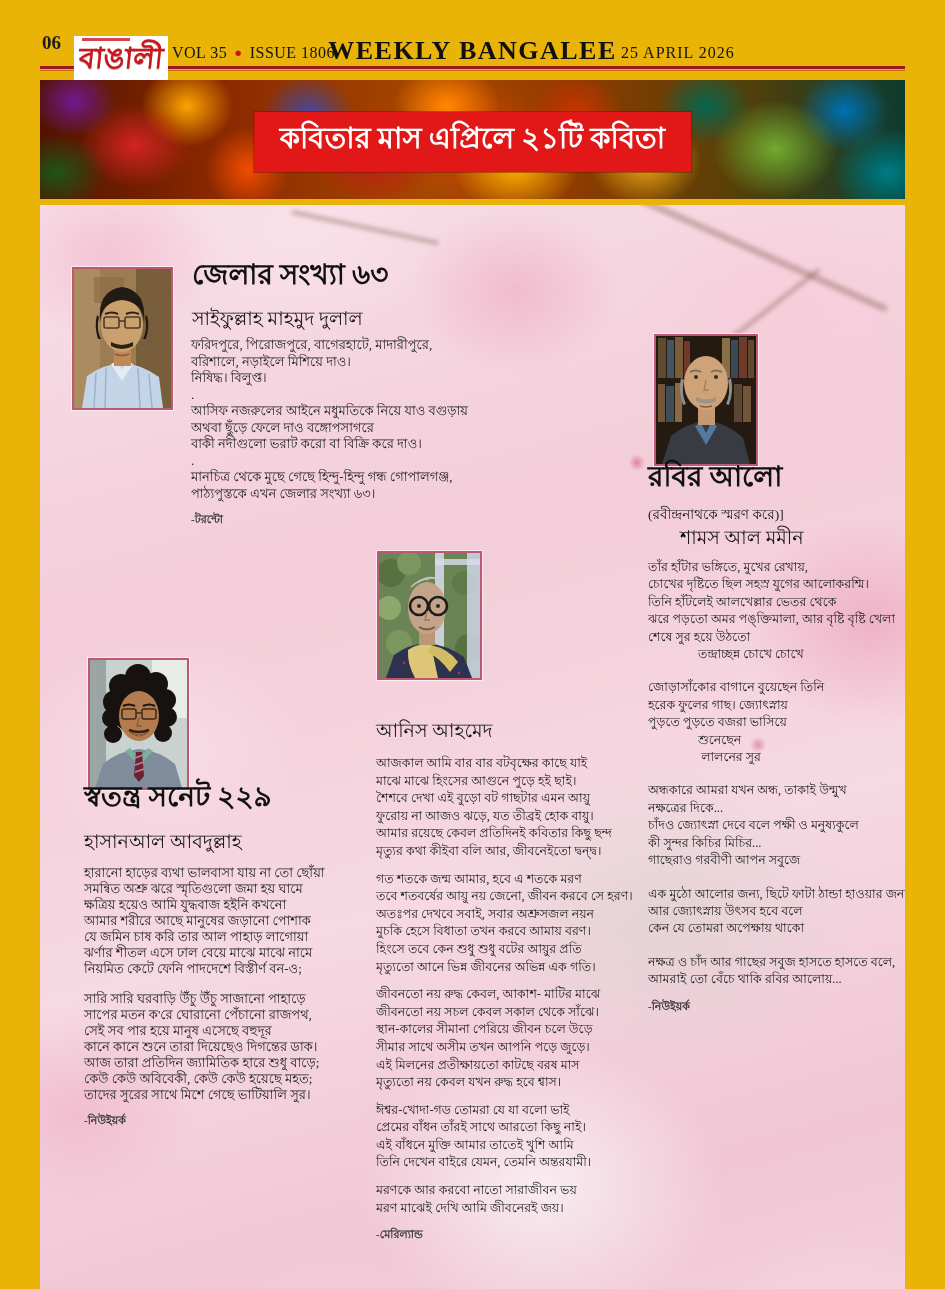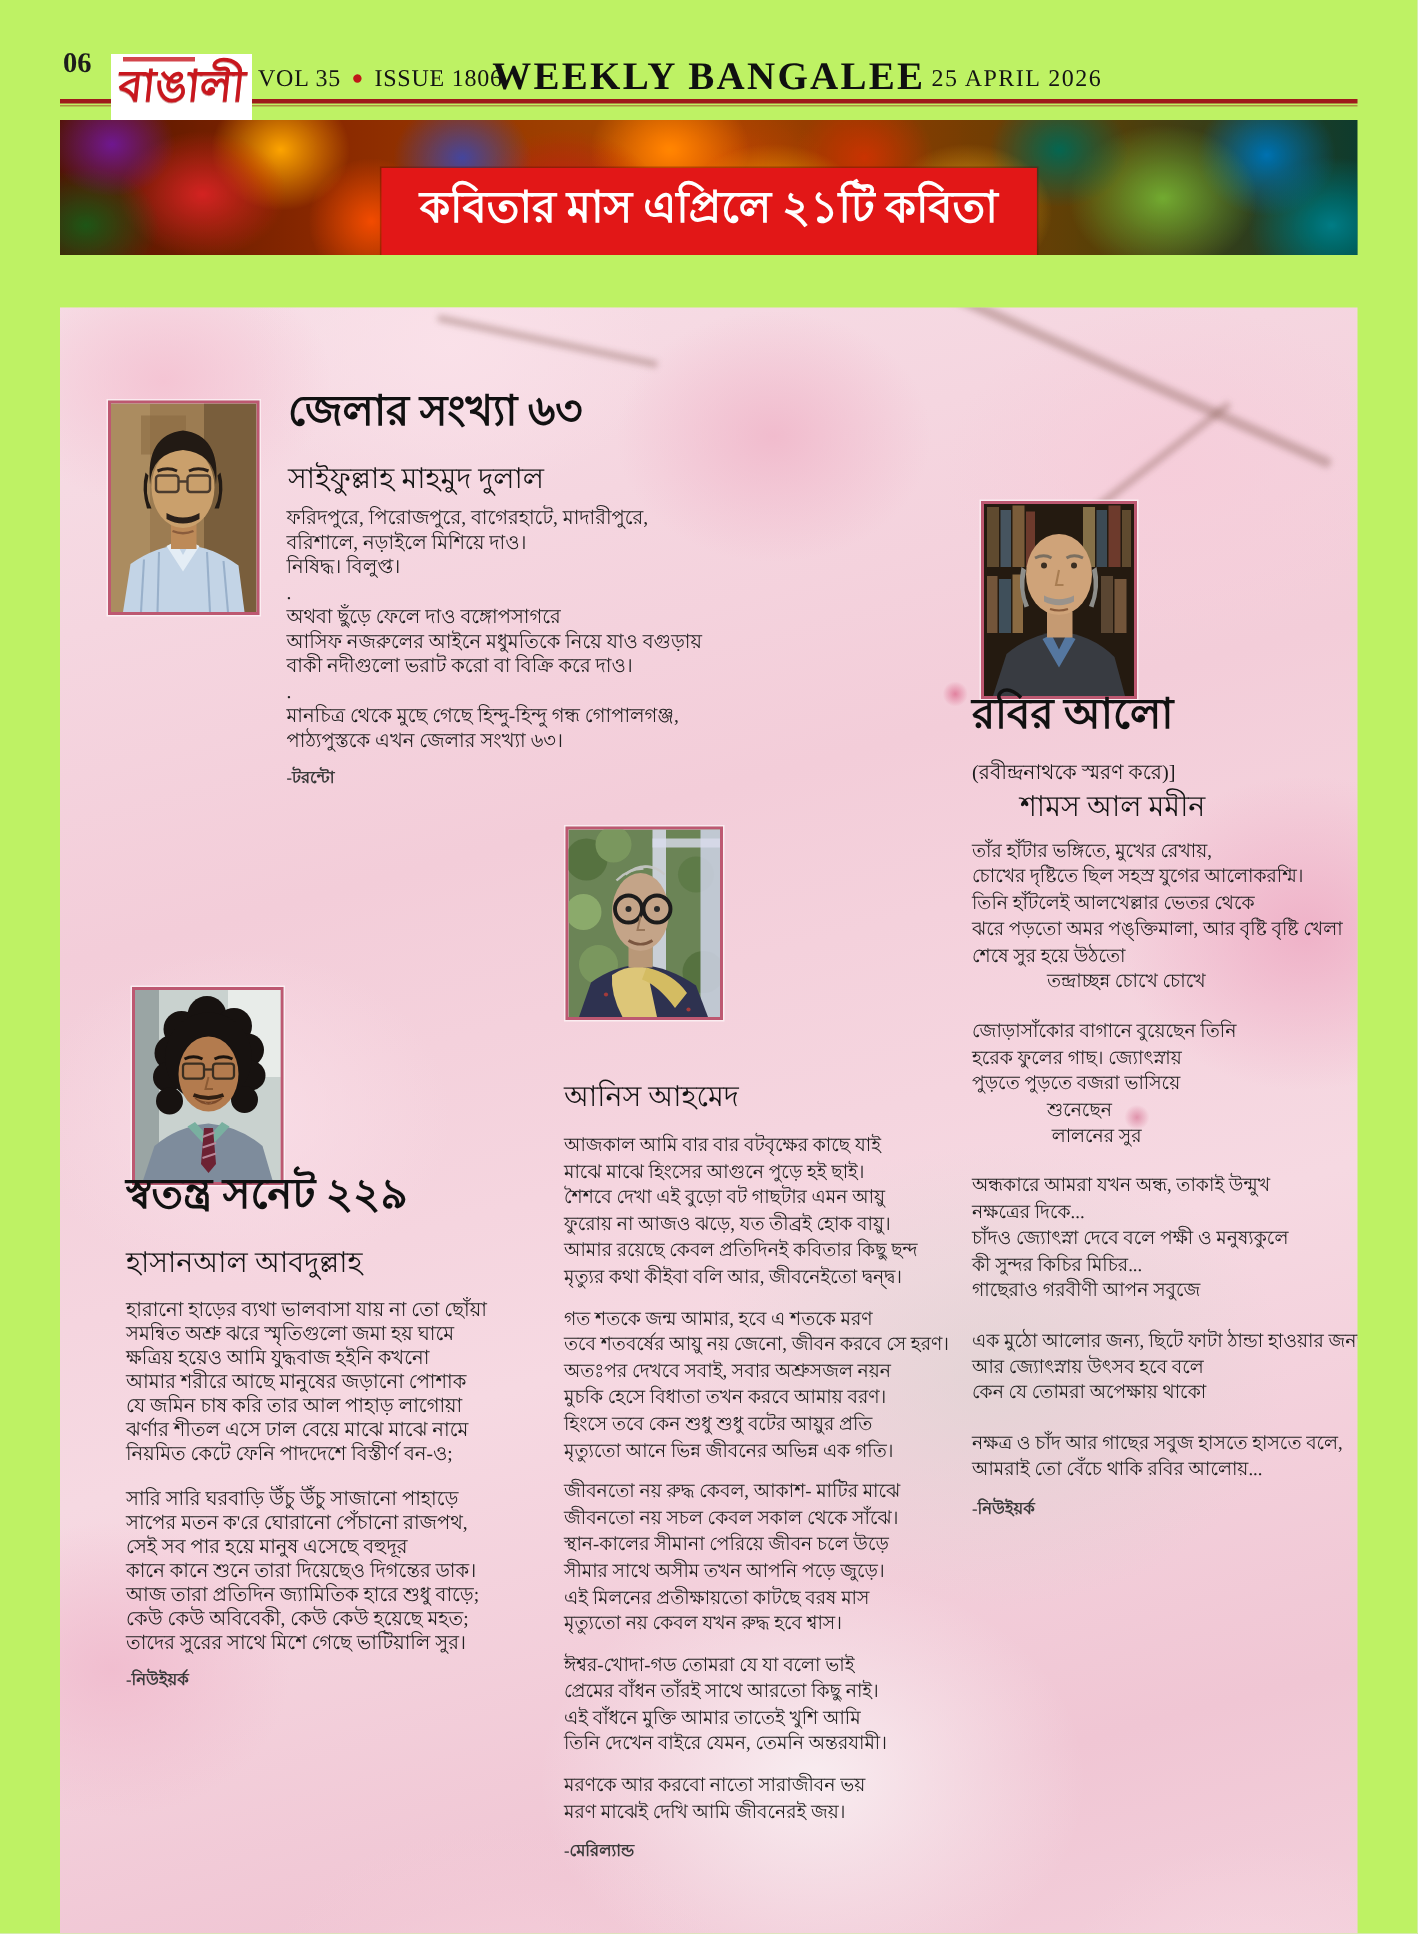--- a/index.html
+++ b/index.html
@@ -1,37 +1,37 @@
 <!DOCTYPE html>
 <html><head>
 <meta charset="utf-8">
 <style>
   html,body{margin:0;padding:0;background:#e8e8e8;}
   .page{
     position:relative;width:945px;height:1289px;margin:0 auto;
-    background:#bef264;overflow:hidden;
+    background:#eab308;overflow:hidden;
     font-family:"Liberation Serif", serif;color:#161616;
   }
   
   .hdr-pagenum{position:absolute;left:42px;top:32px;font-size:19px;font-weight:bold;color:#1c1c1c;}
   .hdr-logo{position:absolute;left:74px;top:36px;width:94px;height:44px;background:#ffffff;z-index:3;
     display:flex;align-items:center;justify-content:center;}
   .hdr-logo .logo-bar{position:absolute;left:8px;top:2px;width:48px;height:3px;background:#c8171e;opacity:.8;}
   .hdr-logo .logo-txt{font-size:29px;font-weight:bold;color:#c8171e;transform:skewX(-6deg);line-height:1;
     text-shadow:0 1px 0 rgba(140,10,10,.4);}
   .hdr-vol{position:absolute;left:172px;top:44px;font-size:16px;letter-spacing:.5px;color:#141414;}
   .hdr-vol .dot{color:#c01818;font-size:13px;padding:0 7px;vertical-align:1px;}
   .hdr-masthead{position:absolute;left:0;right:0;top:36px;text-align:center;
     font-size:26px;font-weight:bold;letter-spacing:1.5px;color:#101010;}
   .hdr-date{position:absolute;left:621px;top:44px;font-size:16px;letter-spacing:1px;color:#141414;text-align:center;}
   .hdr-rule{position:absolute;left:40px;right:40px;top:66px;height:3px;background:#9e1b1b;z-index:2;}
   .hdr-rule::after{content:"";position:absolute;left:0;right:0;top:4px;height:1px;background:rgba(158,27,27,.45);}
   
   .banner{
-    position:absolute;left:40px;top:80px;width:865px;height:90px;overflow:hidden;
+    position:absolute;left:40px;top:80px;width:865px;height:119px;overflow:hidden;
     background:
       radial-gradient(60px 50px at 4% 18%, rgba(106,27,154,.85), transparent 70%),
       radial-gradient(70px 55px at 2% 78%, rgba(27,94,32,.85), transparent 70%),
       radial-gradient(80px 60px at 11% 55%, rgba(198,40,40,.95), transparent 70%),
       radial-gradient(66px 58px at 17% 22%, rgba(255,179,0,.9), transparent 70%),
       radial-gradient(60px 60px at 24% 75%, rgba(230,81,0,.95), transparent 70%),
       radial-gradient(66px 55px at 31% 28%, rgba(57,73,171,.85), transparent 70%),
       radial-gradient(90px 70px at 39% 62%, rgba(183,28,28,.95), transparent 70%),
       radial-gradient(76px 60px at 47% 22%, rgba(255,143,0,.9), transparent 70%),
       radial-gradient(90px 70px at 55% 72%, rgba(255,193,7,.9), transparent 70%),
@@ -166,22 +166,22 @@
       </svg>
     </div>
     <div class="poem-title p1-title">জেলার সংখ্যা ৬৩</div>
     <div class="poem-author p1-author">সাইফুল্লাহ মাহমুদ দুলাল</div>
     <div class="poem-text p1-text">
       <div class="poem-lines">
           <div class="poem-line">ফরিদপুরে, পিরোজপুরে, বাগেরহাটে, মাদারীপুরে,</div>
           <div class="poem-line">বরিশালে, নড়াইলে মিশিয়ে দাও।</div>
           <div class="poem-line">নিষিদ্ধ। বিলুপ্ত।</div>
           <div class="poem-line">.</div>
+          <div class="poem-line">আসিফ নজরুলের আইনে মধুমতিকে নিয়ে যাও বগুড়ায়</div>
           <div class="poem-line">অথবা ছুঁড়ে ফেলে দাও বঙ্গোপসাগরে</div>
-          <div class="poem-line">আসিফ নজরুলের আইনে মধুমতিকে নিয়ে যাও বগুড়ায়</div>
           <div class="poem-line">বাকী নদীগুলো ভরাট করো বা বিক্রি করে দাও।</div>
           <div class="poem-line">.</div>
           <div class="poem-line">মানচিত্র থেকে মুছে গেছে হিন্দু-হিন্দু গন্ধ গোপালগঞ্জ,</div>
           <div class="poem-line">পাঠ্যপুস্তকে এখন জেলার সংখ্যা ৬৩।</div>
         </div>
       <div class="poem-sig">-টরন্টো</div>
     </div>
 
     <div class="photo p2-photo">
       <svg viewBox="0 0 100 128" preserveAspectRatio="none">

